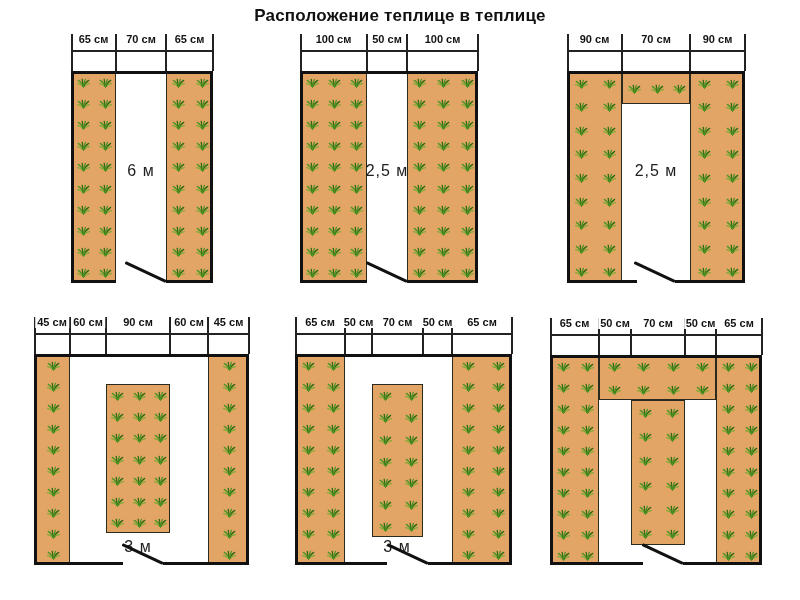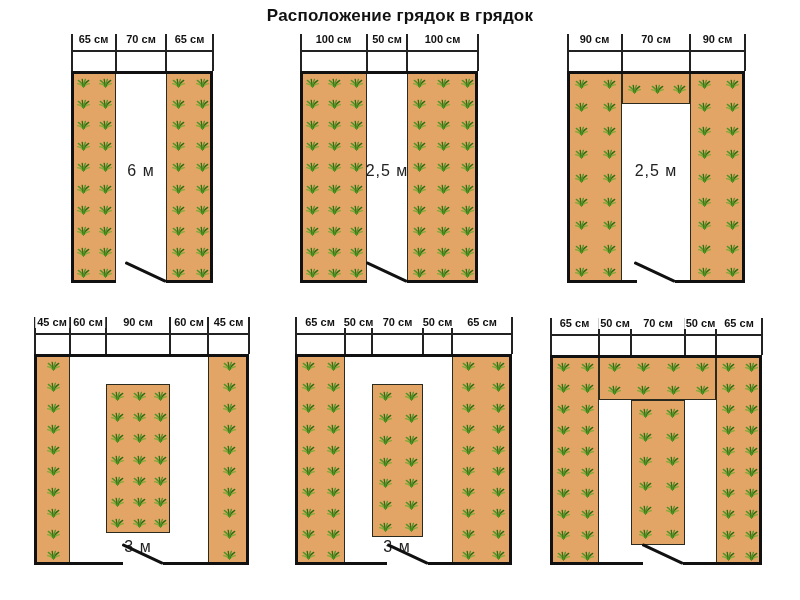--- a/index.html
+++ b/index.html
@@ -31,21 +31,21 @@
   .door-leaf{
     position:absolute;height:3px;background:#111;z-index:4;
     transform:rotate(25deg);transform-origin:100% 50%;border-radius:1px;
   }
   #tuft-defs{position:absolute;width:0;height:0;overflow:hidden;}
 </style>
 </head>
 <body>
 
 <div id="figure">
-  <h1 id="page-title">Расположение грядок в грядок</h1>
+  <h1 id="page-title">Расположение теплице в теплице</h1>
 
   <svg id="tuft-defs" aria-hidden="true">
     <symbol id="tuft-shape" viewBox="0 0 20 14">
       <g fill="none" stroke-width="2" stroke-linecap="round">
         <path d="M10 13 C 7 10, 4 8, 1 8" style="stroke:var(--plant-light)"></path>
         <path d="M10 13 C 13 10, 16 8, 19 8" style="stroke:var(--plant-light)"></path>
         <path d="M10 13 C 9 9, 5 5, 2 3" style="stroke:var(--plant-mid)"></path>
         <path d="M10 13 C 11 9, 15 5, 18 3" style="stroke:var(--plant-dark)"></path>
         <path d="M10 13 C 9.5 8, 8 3, 8 1" style="stroke:var(--plant-dark)"></path>
         <path d="M10 13 C 10.5 8, 12 4, 13 1" style="stroke:var(--plant-mid)"></path>

